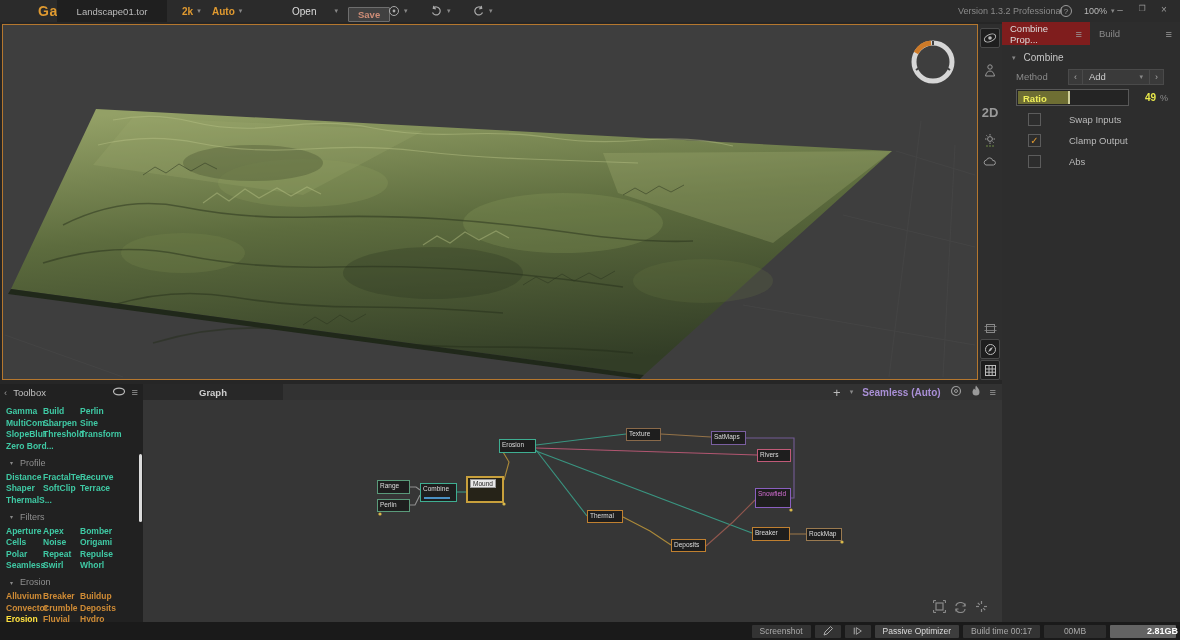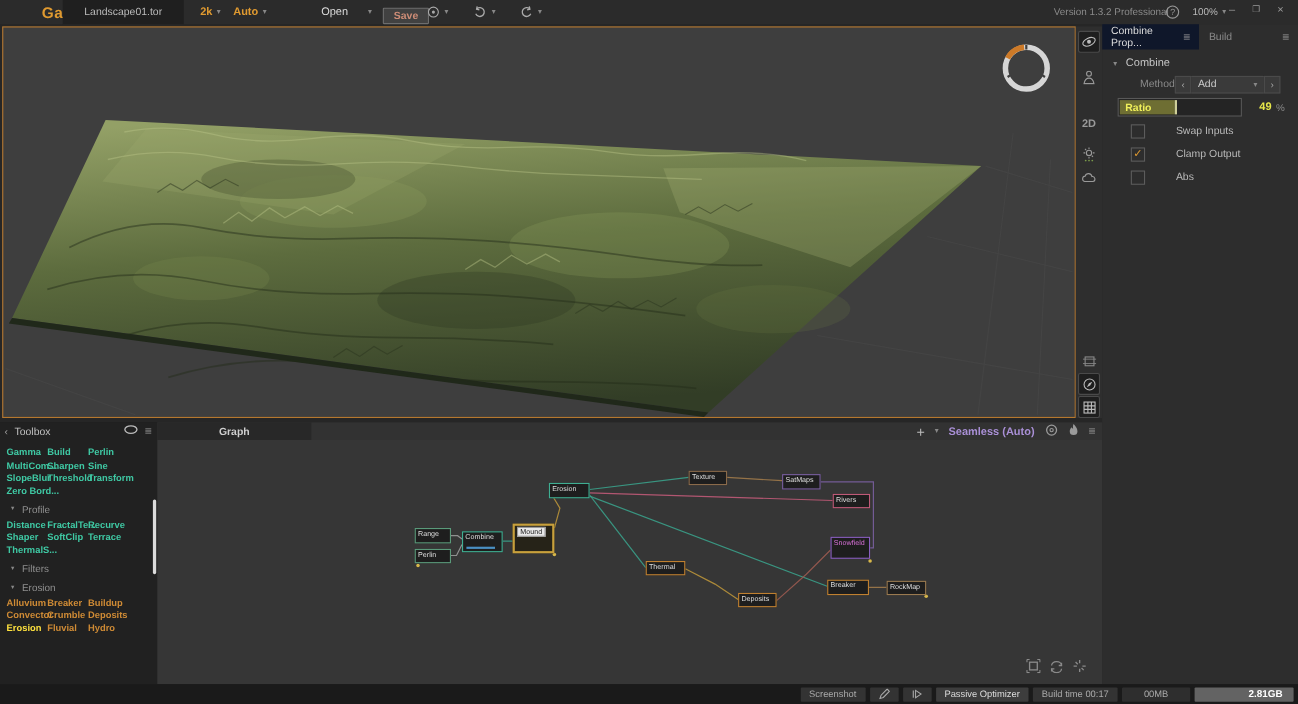--- a/index.html
+++ b/index.html
@@ -22,31 +22,31 @@
 
   
   #viewport{left:2px;top:24px;width:976px;height:356px;background:#3e3e3e;border:1px solid #b5772e;}
   #viewport svg{display:block;}
 
   
   #vstrip{left:978px;top:24px;width:24px;height:356px;background:#2e2e2e;}
   .strip-ic{position:absolute;left:2px;width:20px;height:20px;display:flex;align-items:center;justify-content:center;color:#9a9a9a;}
   .strip-ic.active{background:#1e1e1e;border:1px solid #4a4a4a;border-radius:2px;}
   .strip-ic svg{display:block;}
-  #ic-2d{font-size:10px;color:#9a9a9a;font-weight:bold;}
+  #ic-2d{font-size:13px;color:#9a9a9a;font-weight:bold;}
 
   
   #props{left:1002px;top:22px;width:178px;height:600px;background:#2d2d2d;}
   .ptab{position:absolute;top:0;height:23px;display:flex;align-items:center;justify-content:space-between;padding:0 8px;font-size:9.5px;}
-  #ptab-active{left:0;width:88px;background:#0f172a;color:#ddd;}
+  #ptab-active{left:0;width:88px;background:#7f1d1d;color:#ddd;}
   #ptab-build{left:89px;width:89px;color:#8a8a8a;}
   .ham{color:#9a9a9a;font-size:11px;line-height:10px;}
   #sec-combine{left:10px;top:30px;color:#c6c6c6;font-size:10px;display:flex;gap:8px;align-items:center;}
   #sec-combine .car{font-size:7px;}
-  #method-row{left:14px;top:46px;width:150px;height:17px;display:flex;align-items:center;text-align:right;}
+  #method-row{left:14px;top:46px;width:150px;height:17px;display:flex;align-items:center;}
   #method-label{color:#8a8a8a;font-size:9.5px;width:52px;}
   .mini-btn{width:15px;height:16px;background:#3a3a3a;border:1px solid #4a4a4a;color:#aaa;font-size:9px;display:flex;align-items:center;justify-content:center;}
   #method-select{width:66px;height:16px;background:#3a3a3a;border:1px solid #4a4a4a;border-left:none;border-right:none;color:#ccc;font-size:9.5px;display:flex;align-items:center;justify-content:space-between;padding:0 6px;}
   #ratio-row{left:14px;top:67px;width:152px;height:17px;}
   #ratio-track{position:absolute;left:0;top:0;width:113px;height:17px;background:#242424;border:1px solid #585858;}
   #ratio-fill{position:absolute;left:1px;top:1px;height:13px;background:#6e6e33;}
   #ratio-cursor{position:absolute;top:1px;width:2px;height:13px;background:#cfcf9a;}
   #ratio-label{position:absolute;left:6px;top:3px;font-size:9.5px;font-weight:bold;color:#efef5a;}
   #ratio-value{position:absolute;right:12px;top:3px;font-size:10px;font-weight:bold;color:#e8e84a;}
   #ratio-unit{position:absolute;right:0;top:4px;font-size:9px;color:#8a8a8a;}
@@ -85,21 +85,21 @@
   .gnode.sel .nlabel{background:#e8e8e8;color:#222;padding:0 2px;border:1px solid #999;}
   .nslider{position:absolute;left:3px;bottom:2px;height:2px;background:#4a90c4;width:75%;}
   #graph-bicons{left:143px;top:598px;width:859px;height:20px;display:flex;justify-content:flex-end;align-items:center;gap:8px;padding-right:14px;color:#8a8a8a;}
 
   
   #statusbar{left:0;top:622px;width:1180px;height:18px;background:#1a1a1a;display:flex;align-items:center;justify-content:flex-end;gap:4px;padding-right:4px;}
   .sb-btn{height:13px;display:flex;align-items:center;justify-content:center;padding:0 8px;background:#333;color:#aaa;font-size:8.5px;border-radius:1px;}
   .sb-ic{width:26px;}
   #sb-passive{background:#3d3d3d;color:#ddd;}
   #sb-mem{width:62px;background:#2e2e2e;}
-  #sb-vram{width:90px;background:#636363;color:#fff;font-weight:bold;font-size:9px;padding-left:47px;}
+  #sb-vram{width:66px;background:#636363;color:#fff;font-weight:bold;font-size:9px;padding-left:47px;}
 </style>
 </head>
 <body>
 
 <div id="app">
 
   <div id="titlebar" class="abs">
     <div id="logo" class="abs">
       <span>Gaea</span>
         <span class="car">▾</span>
@@ -377,20 +377,34 @@
           <span class="tbx-item teal">FractalTe...</span>
           <span class="tbx-item teal">Recurve</span>
           <span class="tbx-item teal">Shaper</span>
           <span class="tbx-item teal">SoftClip</span>
           <span class="tbx-item teal">Terrace</span>
           <span class="tbx-item teal">ThermalS...</span>
         </div>
         <div class="tbx-sec-h">
           <span class="car">▾</span>
           <span>Filters</span>
+        </div>
+        <div class="tbx-grid">
+          <span class="tbx-item teal">Aperture</span>
+          <span class="tbx-item teal">Apex</span>
+          <span class="tbx-item teal">Bomber</span>
+          <span class="tbx-item teal">Cells</span>
+          <span class="tbx-item teal">Noise</span>
+          <span class="tbx-item teal">Origami</span>
+          <span class="tbx-item teal">Polar</span>
+          <span class="tbx-item teal">Repeat</span>
+          <span class="tbx-item teal">Repulse</span>
+          <span class="tbx-item teal">Seamless</span>
+          <span class="tbx-item teal">Swirl</span>
+          <span class="tbx-item teal">Whorl</span>
         </div>
         <div class="tbx-sec-h">
           <span class="car">▾</span>
           <span>Erosion</span>
         </div>
         <div class="tbx-grid">
           <span class="tbx-item orange">Alluvium</span>
           <span class="tbx-item orange">Breaker</span>
           <span class="tbx-item orange">Buildup</span>
           <span class="tbx-item orange">Convector</span>

